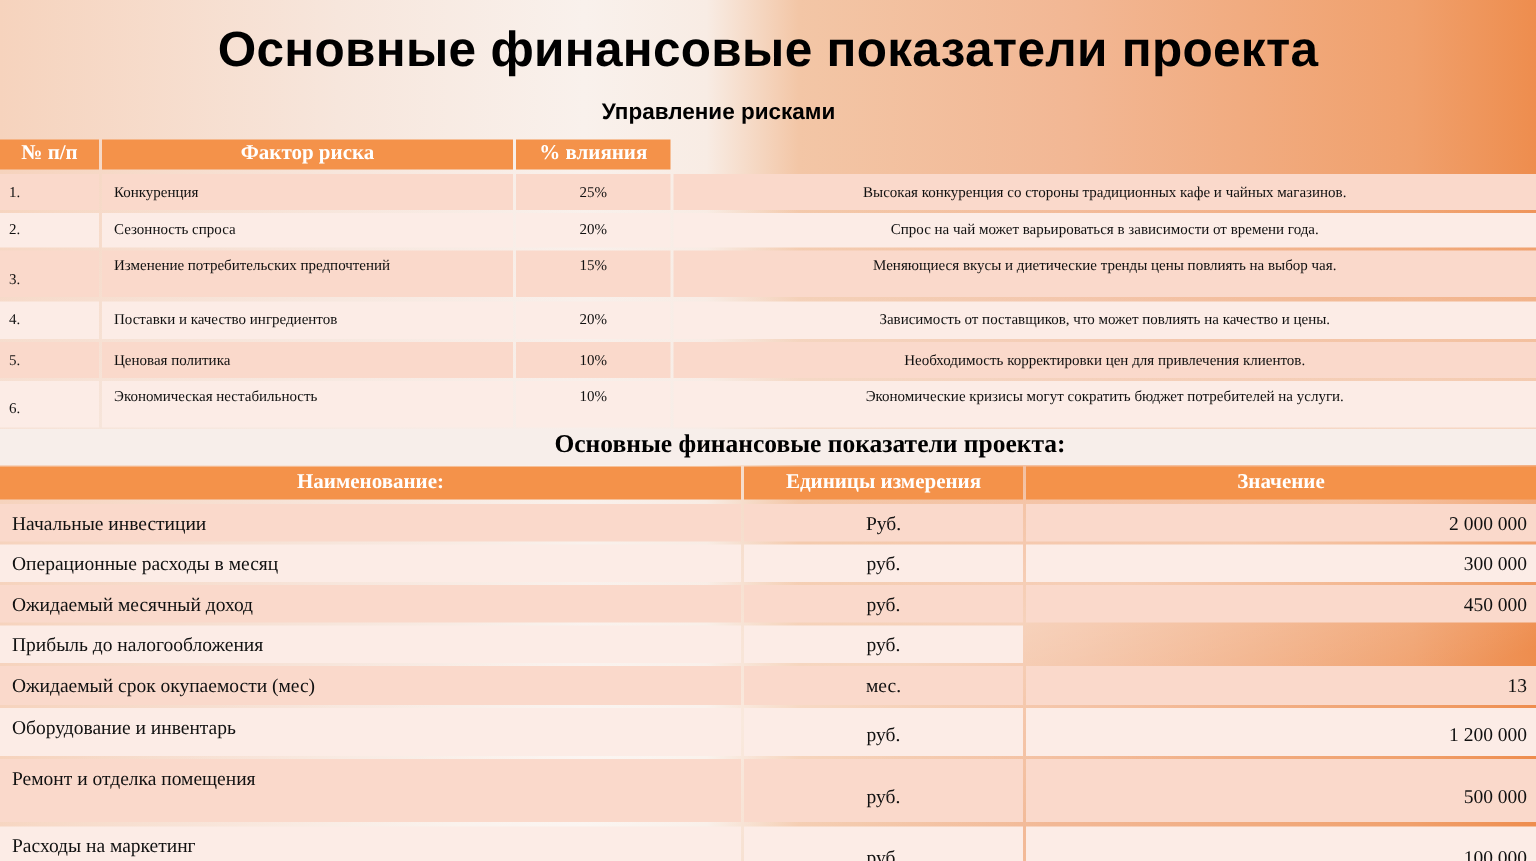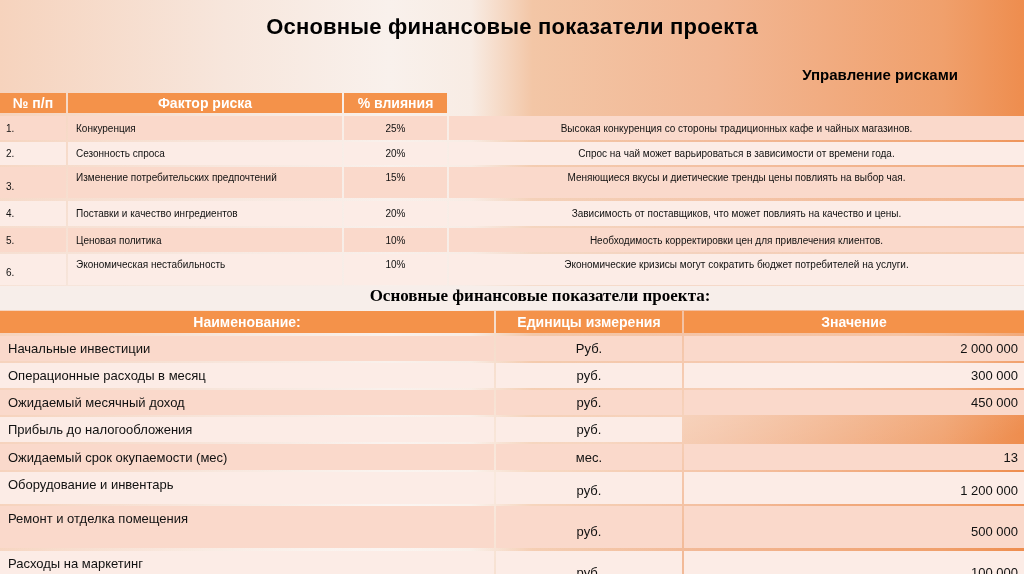--- a/index.html
+++ b/index.html
@@ -13,30 +13,30 @@
     background:
       linear-gradient(160deg, rgba(255,255,255,0) 55%, rgba(255,255,255,0.35) 70%, rgba(255,255,255,0) 85%),
       linear-gradient(90deg, #f6d3bd 0%, #f7e6dc 22%, #f9f1ec 38%, #f8ece4 46%, #f3c6a6 52%, #f2b794 70%, #f0a06c 92%, #ee8d4e 100%);
   }
   .bg-fade {
     position: absolute; left: 0; top: 0; width: 1024px; height: 300px;
     background: linear-gradient(180deg, rgba(247,237,232,0) 0%, rgba(247,237,232,0) 40%, rgba(247,237,232,0.65) 100%);
   }
   .title {
     position: absolute; left: 0; top: 14px; width: 1024px; text-align: center;
-    font-size: 22px; font-weight: bold; color: #000; letter-spacing: 0.2px;
+    font-size: 33px; font-weight: bold; color: #000; letter-spacing: 0.2px;
   }
   .subtitle {
-    position: absolute; left: 0; top: 66px; width: 958px; text-align: right;
+    position: absolute; left: 0; top: 66px; width: 958px; text-align: center;
     font-size: 15px; font-weight: bold; color: #000;
   }
   .row { position: absolute; left: 0; width: 1024px; }
   .cell {
     position: absolute; top: 0; bottom: 0; box-sizing: border-box;
-    display: flex; align-items: center; overflow: hidden; white-space: nowrap;
+    display: flex; align-items: center; overflow: hidden; white-space: nowrap; font-family: Liberation Serif, serif;
   }
   .hdr .cell {
     background: #f4924a; color: #fff; font-weight: bold; justify-content: center;
     font-size: 14px;
   }
   .odd .cell { background: #fad9cb; }
   .even .cell { background: #fcecE6; }
   .r-cell { font-size: 10px; color: #111; }
   .c-center { justify-content: center; }
   .c-right { justify-content: flex-end; padding-right: 6px; }

